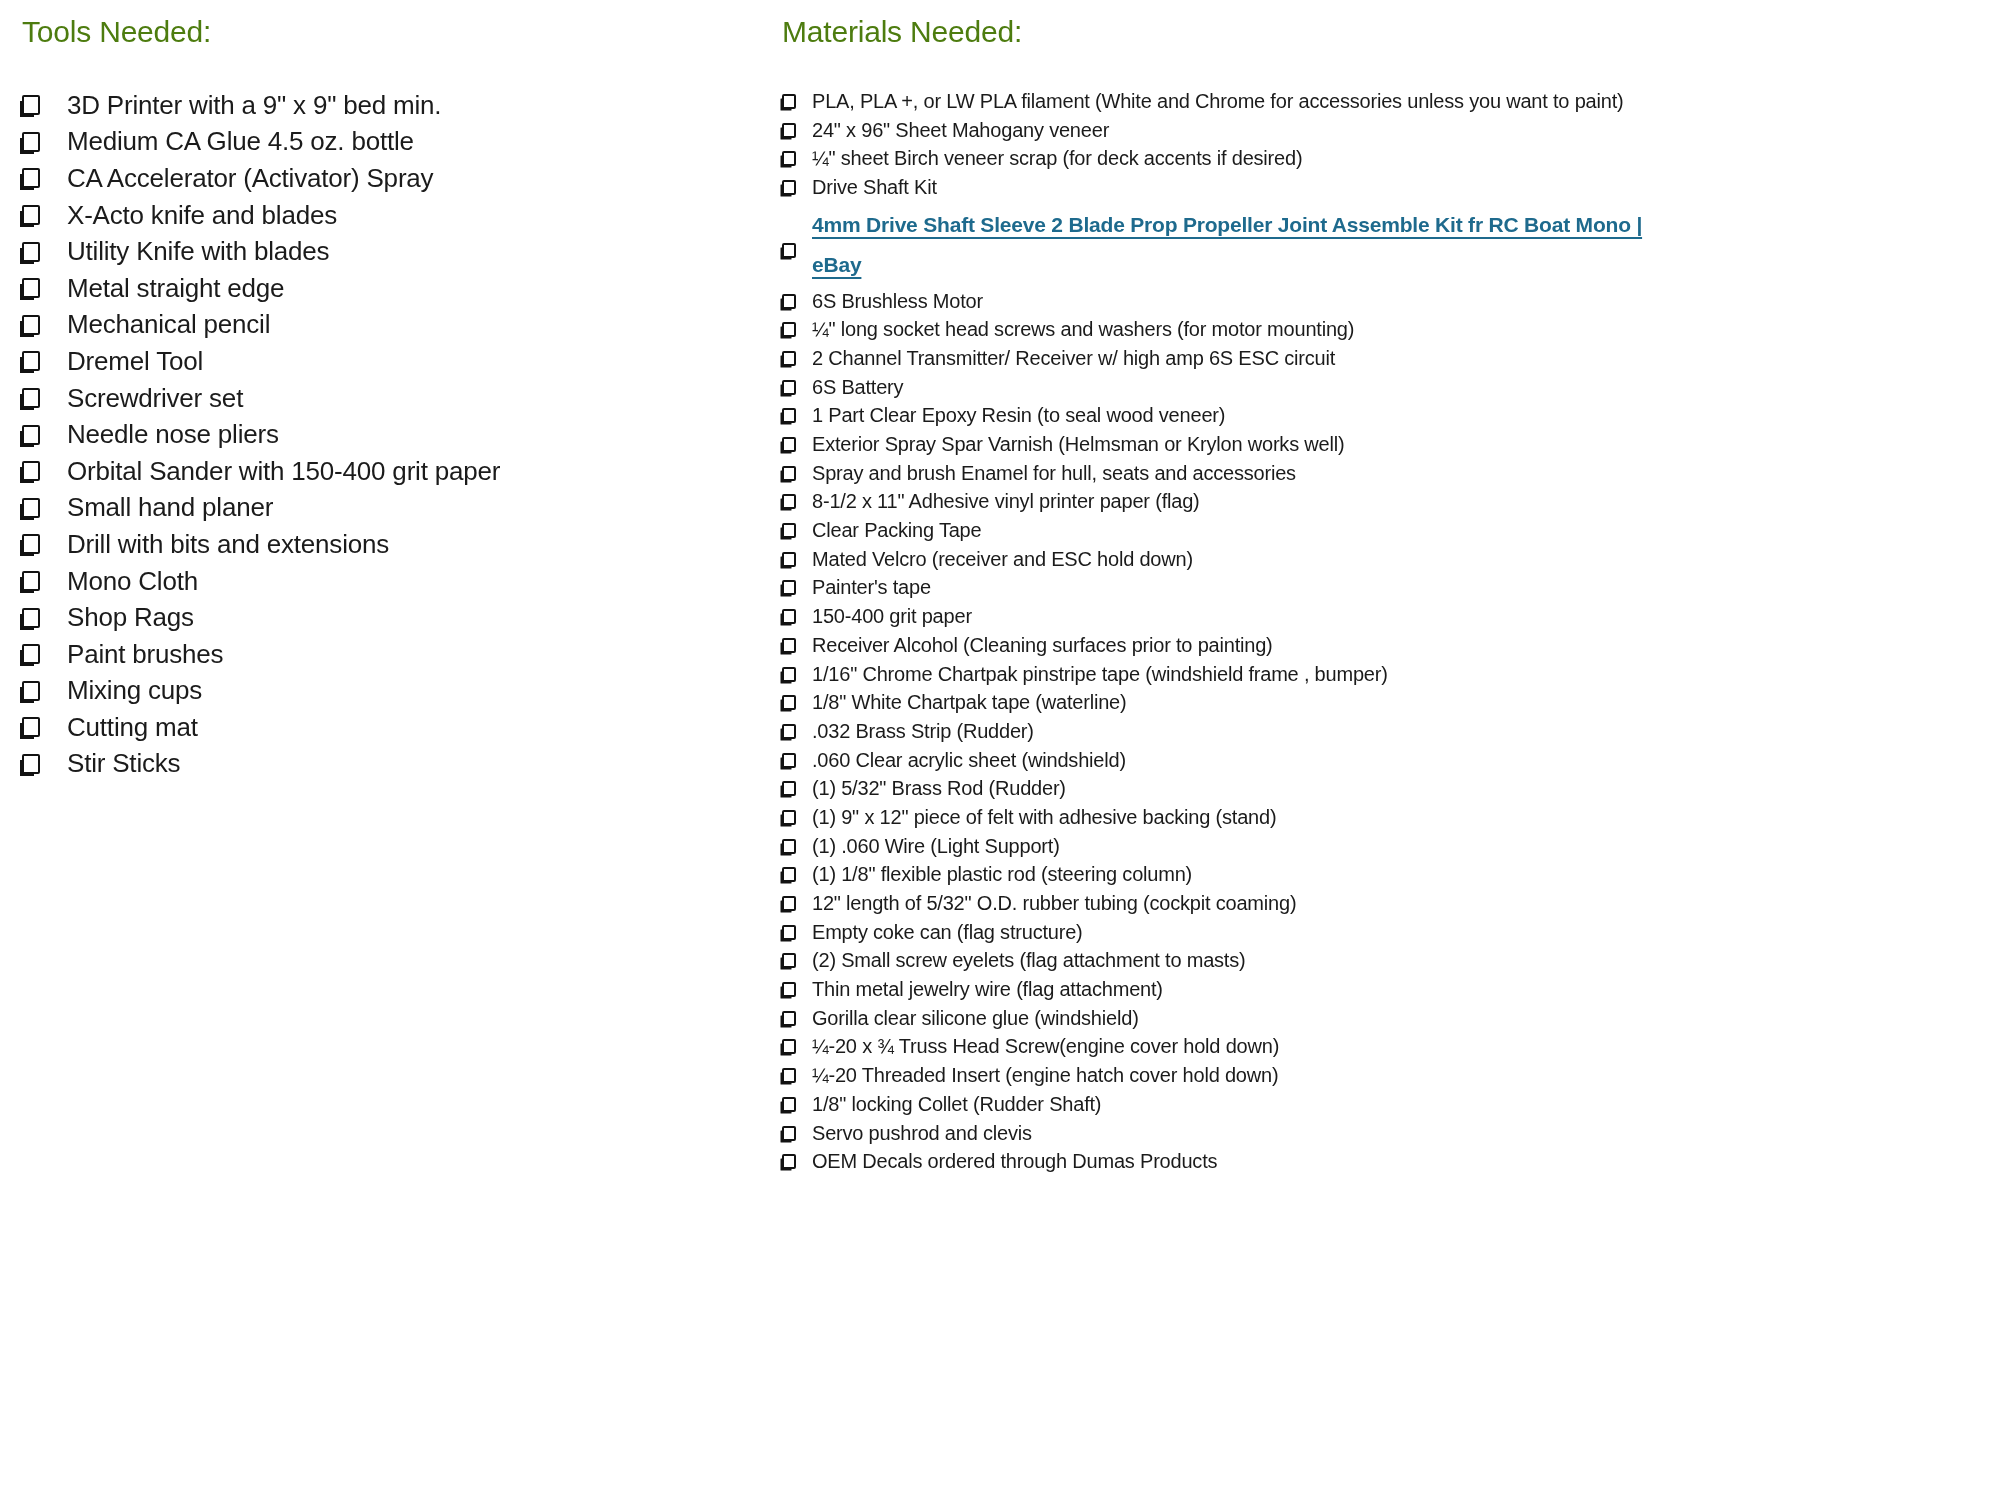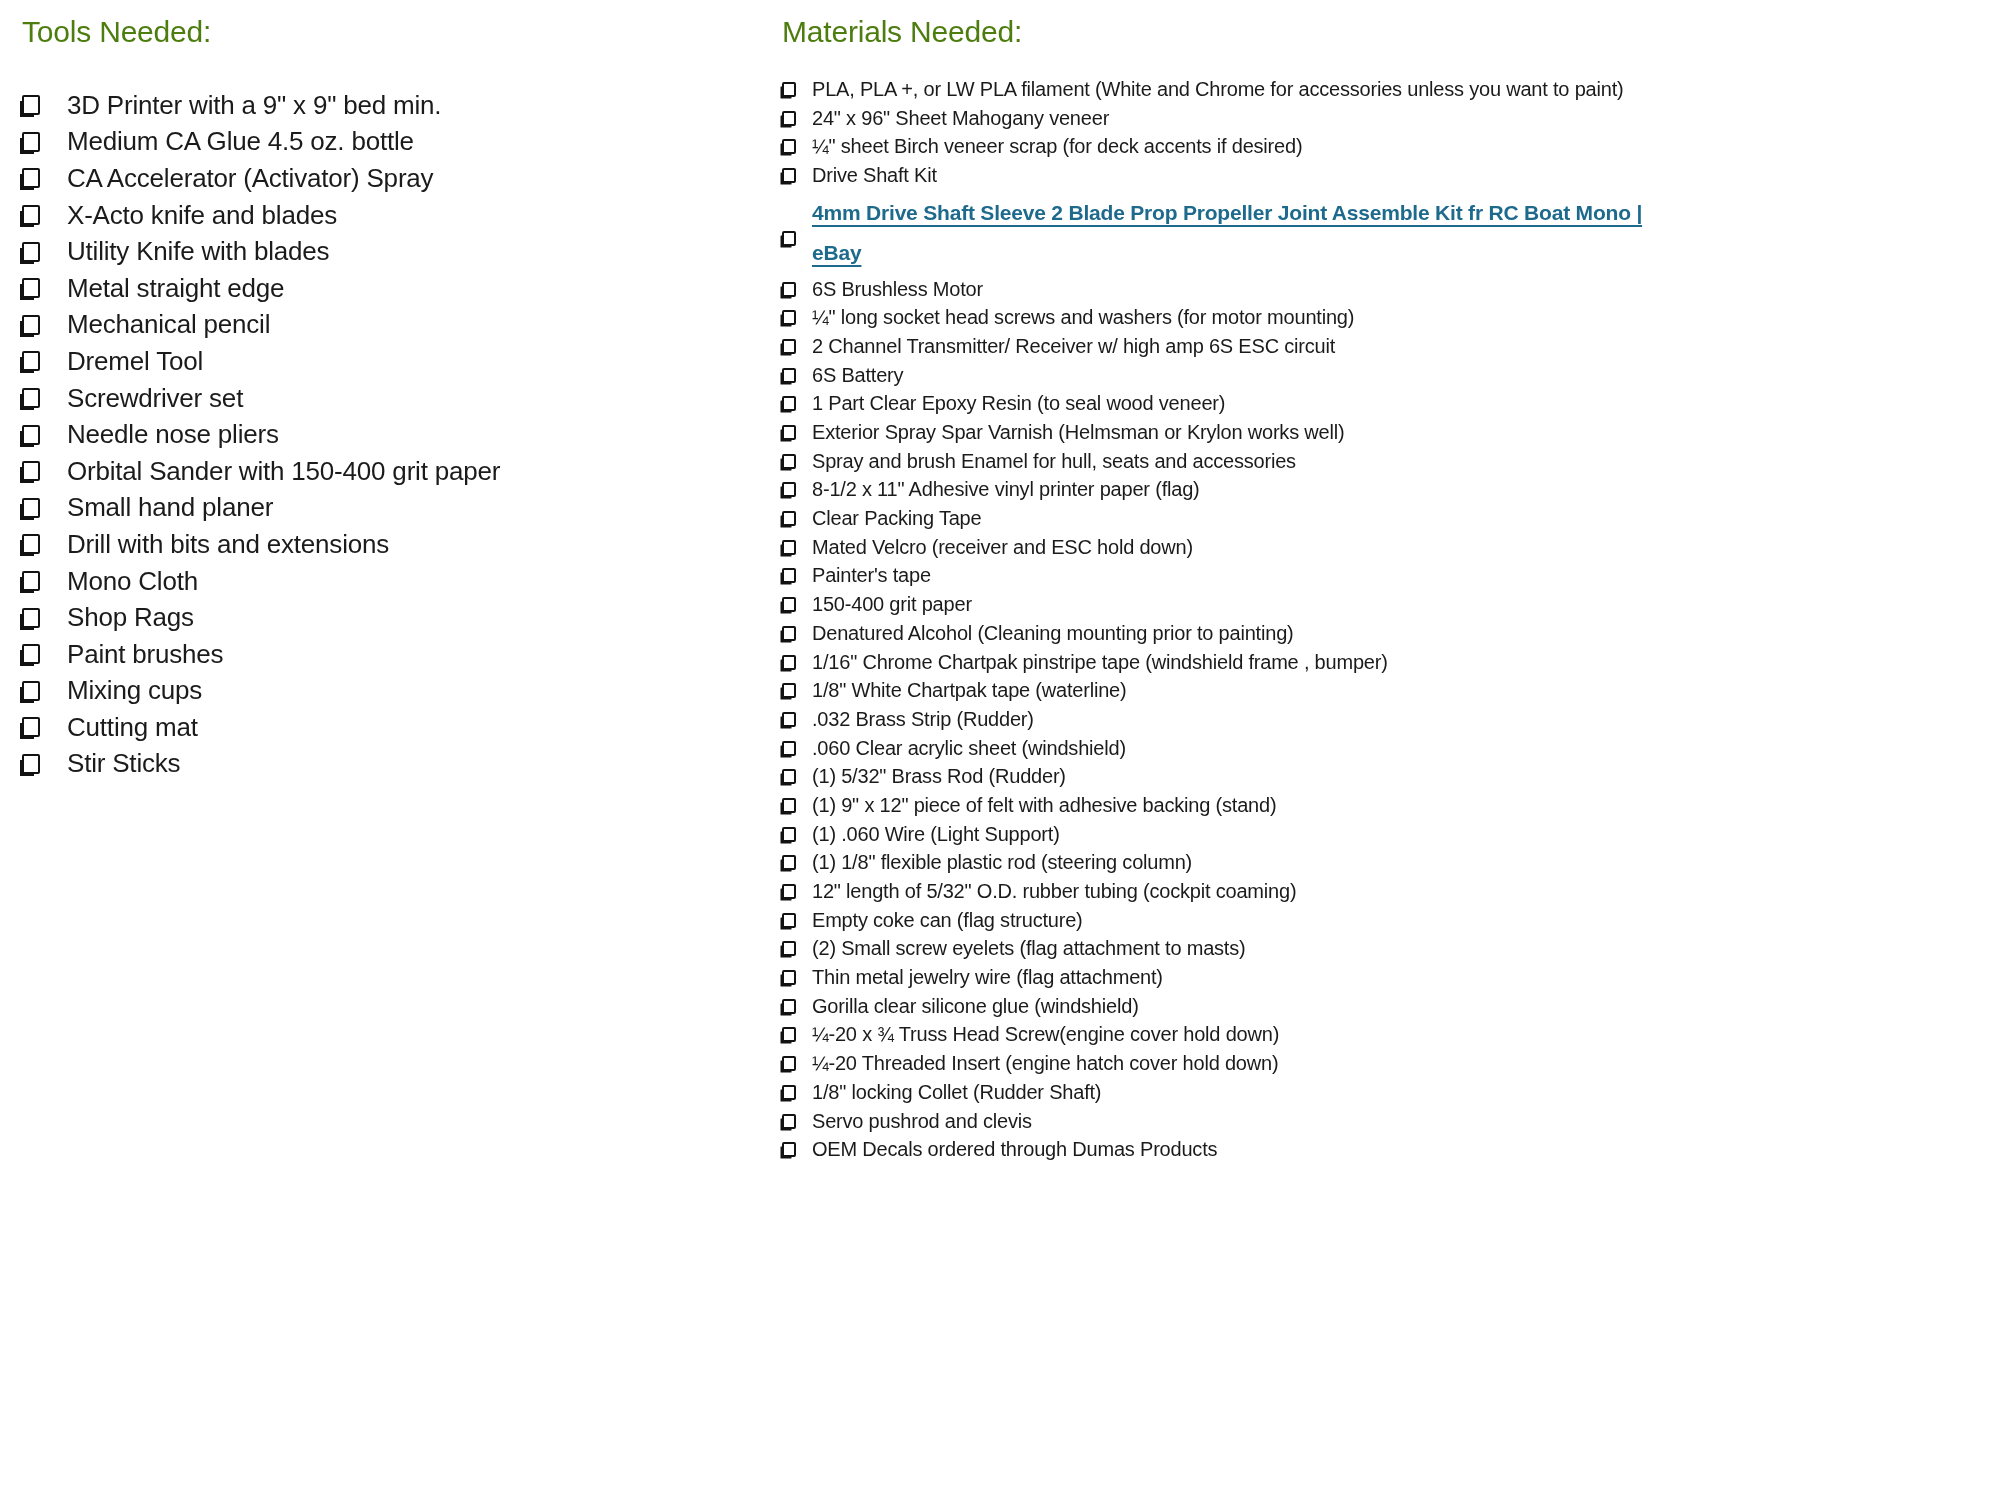--- a/index.html
+++ b/index.html
@@ -10,21 +10,21 @@
     overflow: hidden;
   }
   .col { position: absolute; top: 14px; }
   .col.tools { left: 22px; width: 740px; }
   .col.materials { left: 782px; width: 1210px; }
   .title {
     font-size: 30px; font-weight: 400; line-height: 35px; margin: 0;
     letter-spacing: -0.2px; color: #4d7c0f;
   }
   .tools-list { margin-top: 38px; }
-  .materials-list { margin-top: 26px; }
+  .materials-list { margin-top: 38px; }
   .row { display: flex; align-items: center; white-space: nowrap; }
   .tools .row { height: 36.6px; font-size: 26px; }
   .materials .row { height: 28.7px; font-size: 20px; }
   .label { letter-spacing: -0.2px; }
   
   .cb {
     display: inline-block; flex: 0 0 auto; box-sizing: border-box;
     border: 2px solid #121212; border-radius: 2px; background: #fff;
   }
   .tools .cb {
@@ -200,21 +200,21 @@
         <div class="row">
           <span class="cb"></span>
           <span class="label">Painter's tape</span>
         </div>
         <div class="row">
           <span class="cb"></span>
           <span class="label">150-400 grit paper</span>
         </div>
         <div class="row">
           <span class="cb"></span>
-          <span class="label">Denatured Alcohol (Cleaning mounting prior to painting)</span>
+          <span class="label">Receiver Alcohol (Cleaning surfaces prior to painting)</span>
         </div>
         <div class="row">
           <span class="cb"></span>
           <span class="label">1/16" Chrome Chartpak pinstripe tape (windshield frame , bumper)</span>
         </div>
         <div class="row">
           <span class="cb"></span>
           <span class="label">1/8" White Chartpak tape (waterline)</span>
         </div>
         <div class="row">

